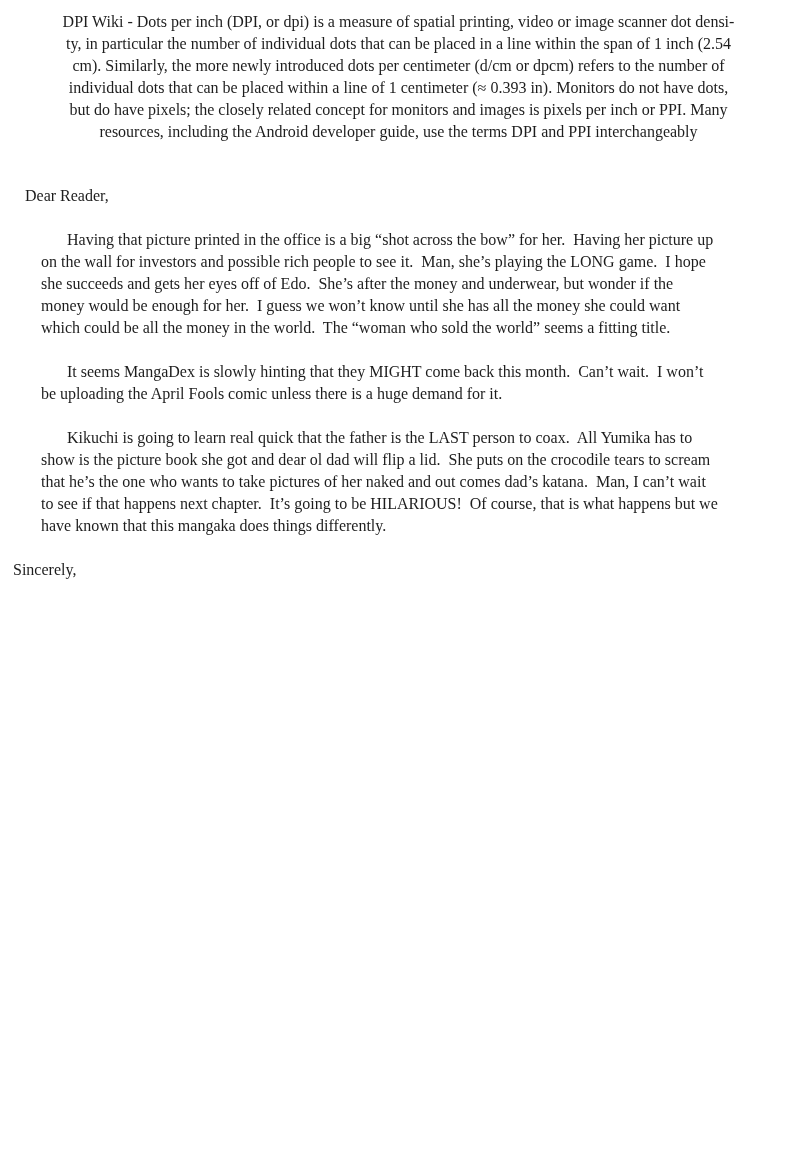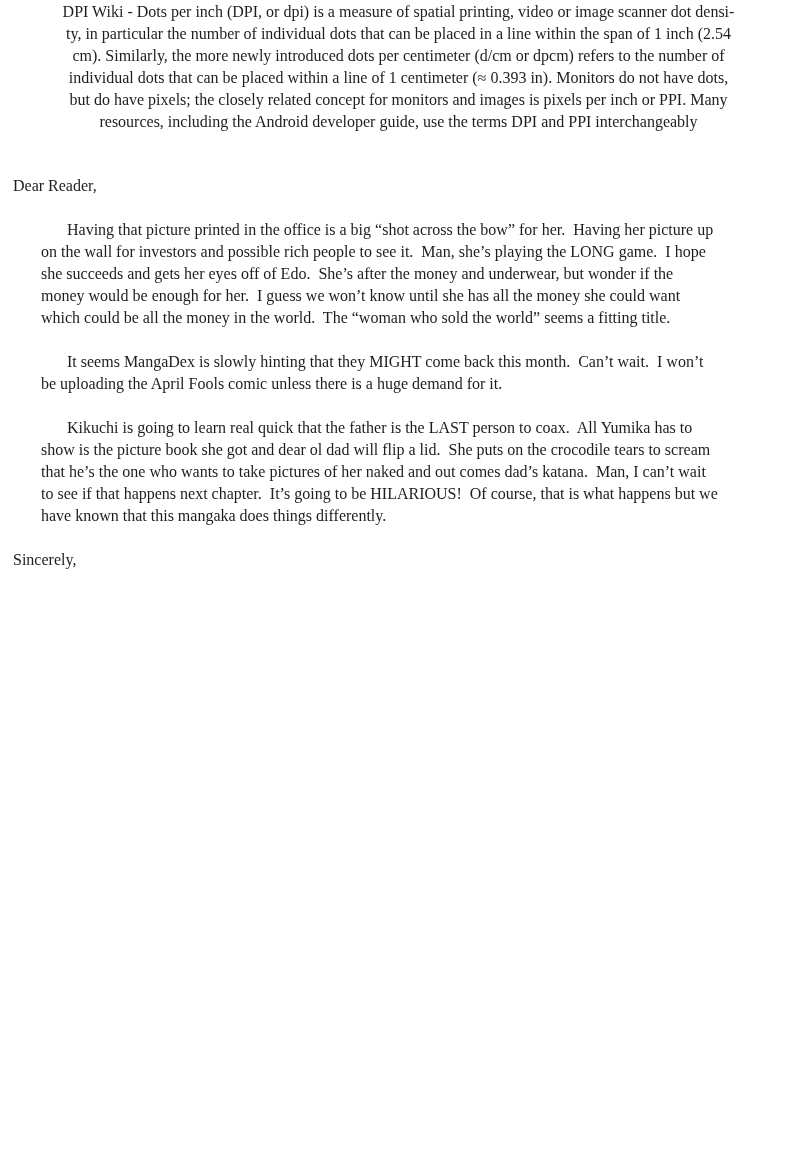--- a/index.html
+++ b/index.html
@@ -13,31 +13,31 @@
     overflow: hidden;
     font-family: "Liberation Serif", serif;
     font-size: 16px;
     line-height: 22px;
     color: #1d1d1d;
   }
   .page {
     box-sizing: border-box;
     width: 792px;
     height: 1152px;
-    padding: 1px 8px 0 13px;
+    padding: 11px 8px 0 13px;
     overflow: hidden;
     background: #ffffff;
   }
   .note {
     margin: 0 0 42px 0;
     text-align: center;
     white-space: pre;
   }
   .salutation {
-    margin: 0 0 22px 0;
+    margin: 0 0 22px 12px;
     white-space: pre;
   }
   .para {
     margin: 0 0 22px 0;
     white-space: pre;
   }
   .indent {
     text-indent: 26px;
     margin-left: 28px;
   }

